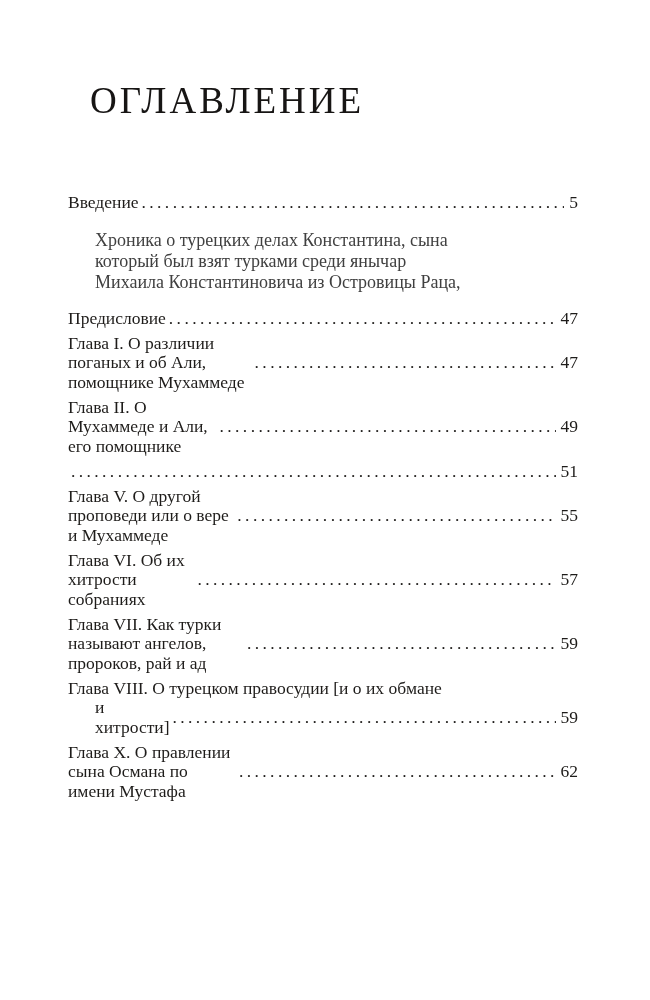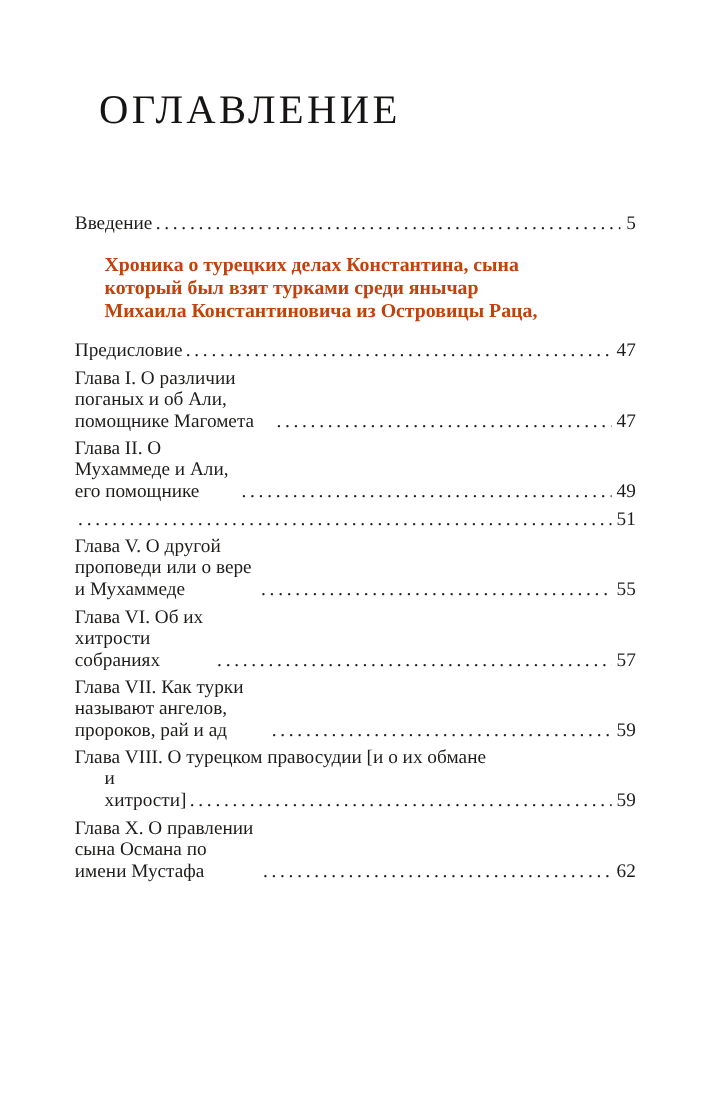--- a/index.html
+++ b/index.html
@@ -24,45 +24,45 @@
     margin-left: 22px;
     line-height: 1.12;
   }
   .toc {
     margin-top: 72px;
     font-size: 17.5px;
   }
   .toc-entry { margin-bottom: 5.5px; }
   .toc-line {
     display: flex;
-    align-items: flex-end;
+    align-items: center;
     line-height: 19.5px;
   }
   .toc-line.cont { padding-left: 27px; }
   .toc-text { flex: 0 1 auto; }
   .leader {
     flex: 1 1 auto;
     min-width: 10px;
     overflow: hidden;
     white-space: nowrap;
     text-align: right;
     margin: 0 5px 0 3px;
     color: #1e1c1a;
   }
   .leader::after {
     content: "...................................................................................................";
     letter-spacing: 3.4px;
   }
   .toc-page { flex: 0 0 auto; }
   .toc-heading {
-    font-weight: bold;
+    font-weight: normal;
     font-size: 18px;
     line-height: 21px;
     margin: 17px 0 16px 27px;
-    color: #c2410c;
+    color: #404040;
   }
 </style>
 </head>
 <body>
 
 <div class="page">
   <h1 class="title">ОГЛАВЛЕНИЕ</h1>
   <div class="toc" id="toc">
       <div class="toc-entry">
         <div class="toc-line">
@@ -78,21 +78,21 @@
       </div>
       <div class="toc-entry">
         <div class="toc-line">
           <span class="toc-text">Предисловие</span>
           <span class="leader"></span>
           <span class="toc-page">47</span>
         </div>
       </div>
       <div class="toc-entry">
         <div class="toc-line">
-          <span class="toc-text">Глава I. О различии поганых и об Али, помощнике Магомета</span>
+          <span class="toc-text">Глава I. О различии поганых и об Али, помощнике Мухаммеде</span>
           <span class="leader"></span>
           <span class="toc-page">47</span>
         </div>
       </div>
       <div class="toc-entry">
         <div class="toc-line">
           <span class="toc-text">Глава II. О Мухаммеде и Али, его помощнике</span>
           <span class="leader"></span>
           <span class="toc-page">49</span>
         </div>

